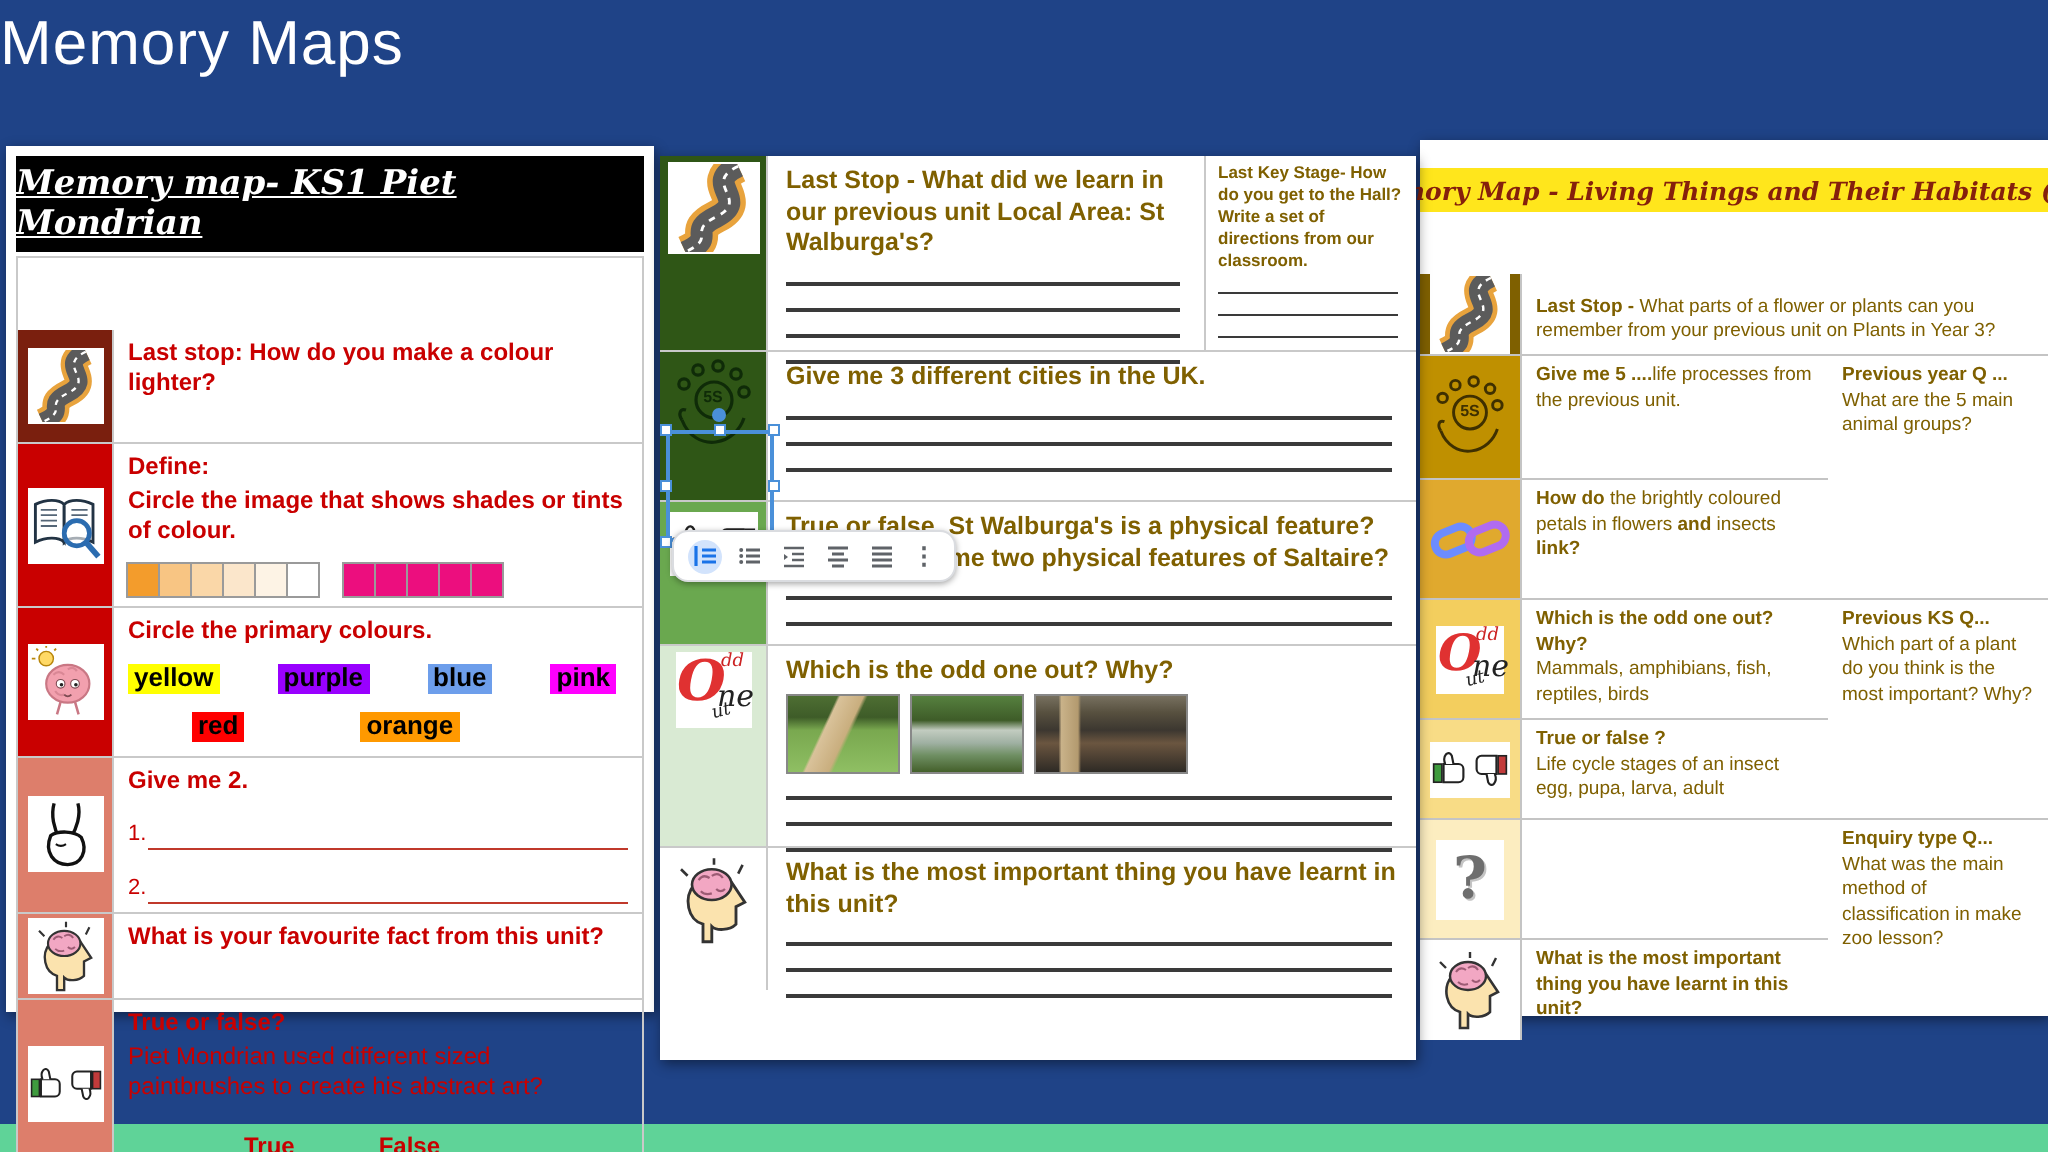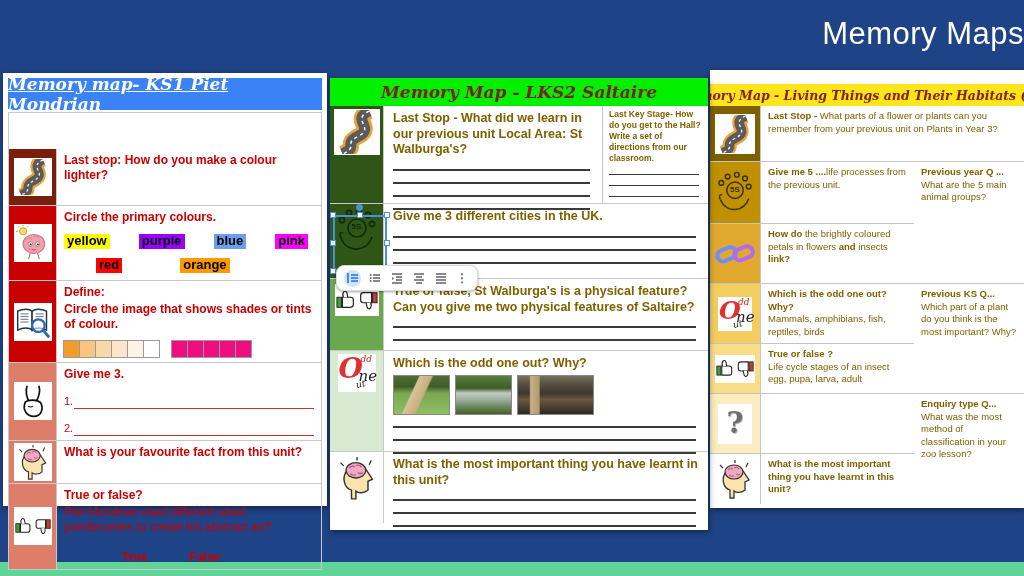--- a/index.html
+++ b/index.html
@@ -1,30 +1,30 @@
 <!DOCTYPE html>
 <html><head>
 <meta charset="utf-8">
 <style>
   html,body{margin:0;padding:0;}
   body{width:1024px;height:576px;overflow:hidden;font-family:"Liberation Sans",sans-serif;}
   .stage{position:relative;width:1024px;height:576px;background:#1F4387;overflow:hidden;}
-  .slide-title{position:absolute;top:16px;left:0;width:100%;text-align:right;margin:0;
+  .slide-title{position:absolute;top:4px;left:0;width:100%;text-align:left;margin:0;
     color:#fff;font-size:31px;font-weight:400;letter-spacing:.5px;}
   .footer-bar{position:absolute;left:0;bottom:0;width:100%;height:14px;background:#5FD398;}
 
   .paper{position:absolute;background:#fff;box-shadow:1px 2px 6px rgba(0,0,0,.45);box-sizing:border-box;}
   .paper-left{left:3px;top:73px;width:324px;height:433px;padding:5px;z-index:1;}
   .paper-mid{left:330px;top:78px;width:378px;height:452px;z-index:2;}
   .paper-right{left:710px;top:70px;width:314px;height:438px;padding-top:14px;z-index:1;}
 
   .script{font-family:"DejaVu Serif",serif;font-style:italic;font-weight:700;}
 
   
-  .hdr-red{height:32px;background:#3b82f6;display:flex;align-items:center;justify-content:center;}
+  .hdr-red{height:48px;background:#000000;display:flex;align-items:center;justify-content:center;}
   .hdr-red span{color:#fff;font-size:17px;text-decoration:underline;}
   .tbl-left{border:1px solid #C9C9C9;margin-top:2px;}
   .lrow{display:flex;border-bottom:1px solid #C9C9C9;}
   .lrow:last-child{border-bottom:none;}
   .licon{width:47px;min-width:47px;border-right:1px solid #C9C9C9;display:flex;align-items:center;justify-content:center;}
   .icard{width:38px;height:38px;background:#fff;display:flex;align-items:center;justify-content:center;overflow:hidden;}
   .bg-maroon{background:#7A1F0E;}.bg-red{background:#C90000;}.bg-salmon{background:#DD7E6B;}
   .lbody{flex:1;padding:4px 7px;color:#C90000;font-size:12px;line-height:1.25;}
   .bold{font-weight:bold;}
   .lbody p{margin:0 0 2px 0;}
@@ -86,21 +86,21 @@
   .bg-olive{background:#7F6000;}.bg-gold{background:#BF9000;}.bg-amber{background:#E0A92E;}
   .bg-gold2{background:#F3CE5E;}.bg-gold3{background:#F8DC86;}.bg-gold4{background:#FCEDC0;}
   .hbody{flex:1;padding:4px 7px;font-size:9.5px;color:#7F6000;line-height:1.32;}
   .hbody p{margin:0;}
   .hlead{font-weight:bold;}
   .hgrid{display:flex;}
   .hmain{width:204px;min-width:204px;display:flex;flex-direction:column;}
   .hside{flex:1;display:flex;flex-direction:column;}
   .hsidecell{border-bottom:1px solid #C4C4C4;padding:4px 7px;font-size:9.5px;color:#7F6000;line-height:1.32;}
   .hsidecell p{margin:0;}
-  .hr0{height:56px;}.hr1{height:62px;}.hr2{height:60px;}.hr3{height:60px;}.hr4{height:50px;}.hr5{height:60px;}.hr6{height:50px;border-bottom:none;}
+  .hr0{height:72px;align-items:flex-end;}.hr1{height:62px;}.hr2{height:60px;}.hr3{height:60px;}.hr4{height:50px;}.hr5{height:60px;}.hr6{height:50px;border-bottom:none;}
   .sc1{height:122px;box-sizing:border-box;}.sc2{height:110px;box-sizing:border-box;}.sc3{flex:1;border-bottom:none;}
 
   
   .oddlogo{position:relative;width:38px;height:38px;background:#fff;font-family:"DejaVu Serif",serif;}
   .oddlogo .o{position:absolute;left:1px;top:1px;font-size:28px;font-style:italic;font-weight:bold;color:#E03131;line-height:1;}
   .oddlogo .s1{position:absolute;left:23px;top:0;font-size:9px;font-style:italic;color:#CC2222;text-align:center;}
   .oddlogo .s2{position:absolute;left:21px;top:13px;font-size:15px;font-style:italic;color:#222;}
   .oddlogo .s3{position:absolute;left:18px;top:25px;font-size:9px;font-style:italic;color:#222;transform:rotate(-14deg);}
 
   
@@ -128,20 +128,55 @@
           <div class="icard">
             <svg width="36" height="36" viewBox="0 0 40 40">
               <path d="M31 1 C14 9 37 16 21 24 C7 31 22 33 7 40" stroke="#E8A33D" stroke-width="15" fill="none"></path>
               <path d="M31 1 C14 9 37 16 21 24 C7 31 22 33 7 40" stroke="#5B5B5B" stroke-width="10" fill="none"></path>
               <path d="M31 1 C14 9 37 16 21 24 C7 31 22 33 7 40" stroke="#fff" stroke-width="1.3" fill="none" stroke-dasharray="3 3"></path>
             </svg>
           </div>
         </div>
         <div class="lbody">
           <p class="bold">Last stop: How do you make a colour lighter?</p>
+        </div>
+      </div>
+
+      <div class="lrow r-define">
+        <div class="licon bg-red">
+          <div class="icard">
+            <svg width="36" height="36" viewBox="0 0 40 40">
+              <path d="M3 8 C9 5 16 5 19 8 L19 29 C16 26 9 26 3 29 Z" fill="#fff" stroke="#234" stroke-width="1.6"></path>
+              <path d="M35 8 C29 5 22 5 19 8 L19 29 C22 26 29 26 35 29 Z" fill="#fff" stroke="#234" stroke-width="1.6"></path>
+              <path d="M6 11 h9 M6 14 h9 M6 17 h9 M6 20 h9 M23 11 h9 M23 14 h9" stroke="#567" stroke-width="1"></path>
+              <circle cx="26" cy="24" r="7" fill="rgba(255,255,255,.6)" stroke="#2B6CB0" stroke-width="2.6"></circle>
+              <line x1="31" y1="29" x2="38" y2="37" stroke="#2B6CB0" stroke-width="3.2"></line>
+            </svg>
+          </div>
+        </div>
+        <div class="lbody">
+          <p class="bold">Define:</p>
+          <p class="bold">Circle the image that shows shades or tints of colour.</p>
+          <div class="strips">
+            <div class="strip">
+              <span class="cell" style="background-color: rgb(243, 156, 44);"></span>
+              <span class="cell" style="background-color: rgb(248, 197, 131);"></span>
+              <span class="cell" style="background-color: rgb(250, 215, 168);"></span>
+              <span class="cell" style="background-color: rgb(251, 230, 203);"></span>
+              <span class="cell" style="background-color: rgb(253, 243, 229);"></span>
+              <span class="cell" style="background-color: rgb(255, 255, 255);"></span>
+            </div>
+            <div class="strip">
+              <span class="cell" style="background-color: rgb(236, 14, 126);"></span>
+              <span class="cell" style="background-color: rgb(236, 14, 126);"></span>
+              <span class="cell" style="background-color: rgb(236, 14, 126);"></span>
+              <span class="cell" style="background-color: rgb(236, 14, 126);"></span>
+              <span class="cell" style="background-color: rgb(236, 14, 126);"></span>
+            </div>
+          </div>
         </div>
       </div>
 
       <div class="lrow r-primary">
         <div class="licon bg-red">
           <div class="icard">
             <svg width="36" height="36" viewBox="0 0 40 40">
               <circle cx="9" cy="7" r="4" fill="#FFD966" stroke="#B8860B" stroke-width="0.8"></circle>
               <path d="M9 1 L9 0 M3 7 L1 7 M4.5 2.5 L3.5 1.5 M13.5 2.5 L14.5 1.5" stroke="#B8860B" stroke-width="1"></path>
               <ellipse cx="21" cy="21" rx="12" ry="10.5" fill="#F2A0AE" stroke="#C97784" stroke-width="1.2"></ellipse>
@@ -163,68 +198,33 @@
             <span class="chip" style="background-color: rgb(109, 158, 235);">blue</span>
             <span class="chip" style="background-color: rgb(255, 0, 255);">pink</span>
           </div>
           <div class="chiprow2">
             <span class="chip" style="background-color: rgb(255, 0, 0);">red</span>
             <span class="chip" style="background-color: rgb(255, 153, 0);">orange</span>
           </div>
         </div>
       </div>
 
-      <div class="lrow r-define">
-        <div class="licon bg-red">
-          <div class="icard">
-            <svg width="36" height="36" viewBox="0 0 40 40">
-              <path d="M3 8 C9 5 16 5 19 8 L19 29 C16 26 9 26 3 29 Z" fill="#fff" stroke="#234" stroke-width="1.6"></path>
-              <path d="M35 8 C29 5 22 5 19 8 L19 29 C22 26 29 26 35 29 Z" fill="#fff" stroke="#234" stroke-width="1.6"></path>
-              <path d="M6 11 h9 M6 14 h9 M6 17 h9 M6 20 h9 M23 11 h9 M23 14 h9" stroke="#567" stroke-width="1"></path>
-              <circle cx="26" cy="24" r="7" fill="rgba(255,255,255,.6)" stroke="#2B6CB0" stroke-width="2.6"></circle>
-              <line x1="31" y1="29" x2="38" y2="37" stroke="#2B6CB0" stroke-width="3.2"></line>
-            </svg>
-          </div>
-        </div>
-        <div class="lbody">
-          <p class="bold">Define:</p>
-          <p class="bold">Circle the image that shows shades or tints of colour.</p>
-          <div class="strips">
-            <div class="strip">
-              <span class="cell" style="background-color: rgb(243, 156, 44);"></span>
-              <span class="cell" style="background-color: rgb(248, 197, 131);"></span>
-              <span class="cell" style="background-color: rgb(250, 215, 168);"></span>
-              <span class="cell" style="background-color: rgb(251, 230, 203);"></span>
-              <span class="cell" style="background-color: rgb(253, 243, 229);"></span>
-              <span class="cell" style="background-color: rgb(255, 255, 255);"></span>
-            </div>
-            <div class="strip">
-              <span class="cell" style="background-color: rgb(236, 14, 126);"></span>
-              <span class="cell" style="background-color: rgb(236, 14, 126);"></span>
-              <span class="cell" style="background-color: rgb(236, 14, 126);"></span>
-              <span class="cell" style="background-color: rgb(236, 14, 126);"></span>
-              <span class="cell" style="background-color: rgb(236, 14, 126);"></span>
-            </div>
-          </div>
-        </div>
-      </div>
-
       <div class="lrow r-give2">
         <div class="licon bg-salmon">
           <div class="icard">
             <svg width="34" height="34" viewBox="0 0 40 40" fill="none" stroke="#111" stroke-width="2">
               <path d="M13 2 C11 9 13 17 16 22"></path>
               <path d="M27 2 C29 9 26 17 23 22"></path>
               <path d="M11 21 C7 31 13 38 21 38 C29 38 33 30 29 22 C25 18 15 18 11 21 Z" fill="#fff" stroke-width="2"></path>
               <path d="M14 26 q3 2 6 0" stroke-width="1.2"></path>
             </svg>
           </div>
         </div>
         <div class="lbody">
-          <p class="bold">Give me 3.</p>
+          <p class="bold">Give me 2.</p>
           <div class="blankline">
             <span>1.</span>
               <span class="rl"></span>
           </div>
           <div class="blankline">
             <span>2.</span>
               <span class="rl"></span>
           </div>
         </div>
       </div>
@@ -265,23 +265,20 @@
             <span>True</span>
             <span>False</span>
           </div>
         </div>
       </div>
 
     </div>
   </section>
 
   <section class="paper paper-mid">
-    <header class="hdr-green">
-      <span class="script">Memory Map - LKS2 Saltaire</span>
-    </header>
 
     <div class="mrow m-r0">
       <div class="micon bg-dkgreen">
         <div class="icard" style="width:46px;height:46px;">
           <svg width="44" height="44" viewBox="0 0 40 40">
             <path d="M31 1 C14 9 37 16 21 24 C7 31 22 33 7 40" stroke="#E8A33D" stroke-width="15" fill="none"></path>
             <path d="M31 1 C14 9 37 16 21 24 C7 31 22 33 7 40" stroke="#5B5B5B" stroke-width="10" fill="none"></path>
             <path d="M31 1 C14 9 37 16 21 24 C7 31 22 33 7 40" stroke="#fff" stroke-width="1.3" fill="none" stroke-dasharray="3 3"></path>
           </svg>
         </div>
@@ -556,20 +553,20 @@
         <div class="hsidecell sc1">
           <p class="hlead">Previous year Q ...</p>
           <p>What are the 5 main animal groups?</p>
         </div>
         <div class="hsidecell sc2">
           <p class="hlead">Previous KS Q...</p>
           <p>Which part of a plant do you think is the most important? Why?</p>
         </div>
         <div class="hsidecell sc3">
           <p class="hlead">Enquiry type Q...</p>
-          <p>What was the most method of classification in your zoo lesson?</p>
+          <p>What was the main method of classification in make zoo lesson?</p>
         </div>
       </div>
     </div>
   </section>
 
   <div class="footer-bar"></div>
 </div>
 
 </body></html>

